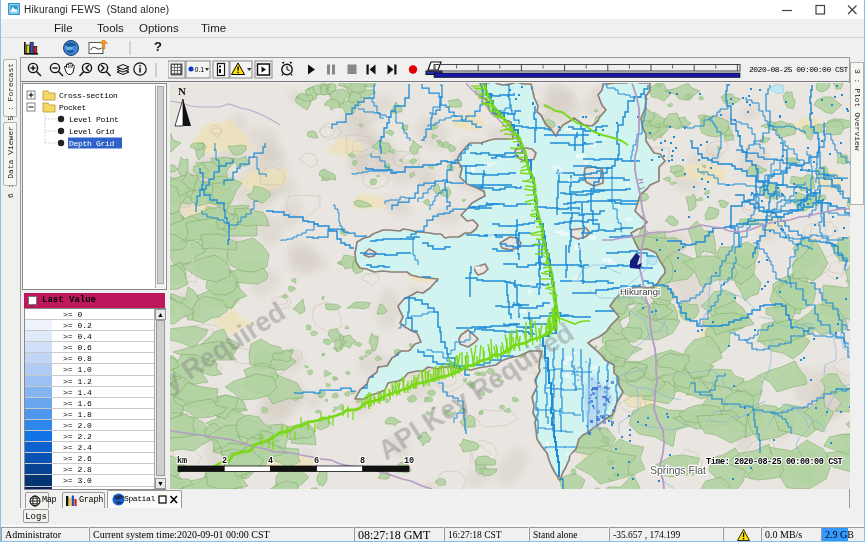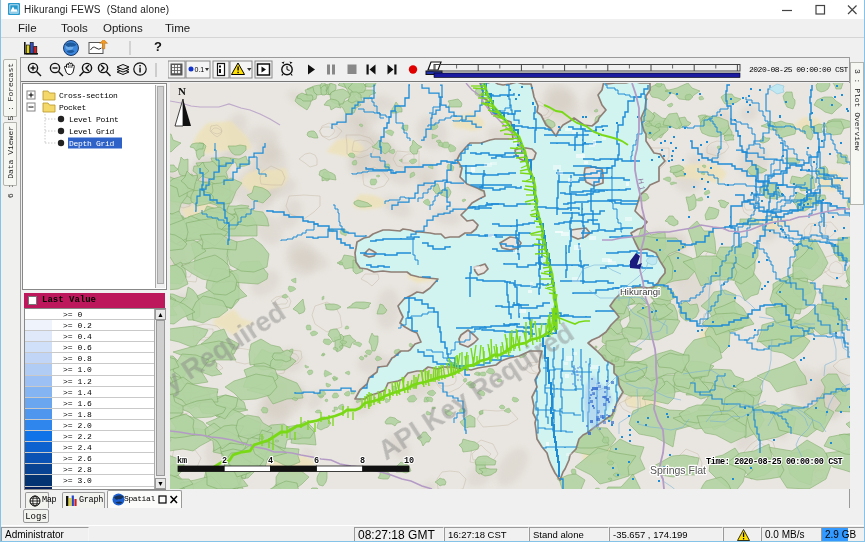--- a/index.html
+++ b/index.html
@@ -6,21 +6,21 @@
   border-left:1px solid #86c3e8; border-right:1px solid #86c3e8; border-bottom:1px solid #86c3e8; }
 .mono { font-family:"Liberation Mono",monospace; }
 .abs { position:absolute; }
 
 
 #titlebar { position:absolute; left:0; top:0; width:100%; height:19px; background:#ffffff; }
 #title-txt { position:absolute; left:23px; top:3.5px; font-size:10px; color:#222; letter-spacing:0.2px; }
 
 
 #menubar { position:absolute; left:0; top:19px; width:100%; height:19px; background:#f0f0f0; border-bottom:1px solid #d5d5d5; }
-.menuitem { position:absolute; top:3px; font-size:11.5px; color:#1a1a1a; }
+.menuitem { position:absolute; top:3px; font-size:11.5px; color:#1a1a1a;margin-left:36px; }
 
 
 #toolbar1 { position:absolute; left:0; top:38px; width:100%; height:19px; background:#f0f0f0; }
 
 
 #lefttabs { position:absolute; left:0; top:57px; width:19px; height:468px; background:#f0f0ee; }
 .vtab { position:absolute; left:2px; width:14px; background:#f6f6f3; border:1px solid #b4b4ae; border-radius:2px 0 0 2px; }
 .vtab span { position:absolute; left:2px; top:3px; writing-mode:vertical-rl; transform:rotate(180deg);
   white-space:nowrap; font-family:"Liberation Mono",monospace; font-size:8px; color:#222; }
 .vtabR { position:absolute; background:#f6f6f3; border:1px solid #b4b4ae; }
@@ -47,21 +47,21 @@
 #mapdiv { position:absolute; left:149px; top:25px; width:680px; height:406px; background:#e7e5e0; overflow:hidden; }
 
 
 #bottombar { position:absolute; left:0; top:432px; width:828px; height:18px; background:#f0f0f0; }
 .btab { position:absolute; top:0px; height:17px; background:#f2f2ef; border:1px solid #9a9a9a; border-bottom:none; border-radius:2px 2px 0 0; font-family:"Liberation Mono",monospace; font-size:9px; color:#000; }
 
 #logsbtn { position:absolute; width:26px; height:14px; background:#f2f2ef; border:1px solid #9a9a9a; border-radius:2px; font-family:"Liberation Mono",monospace; font-size:9px; color:#000; text-align:center; line-height:14px; }
 
 
 #statusbar { position:absolute; left:0; top:525px; width:865px; height:17px; background:#f0f0f0; border-top:1px solid #fff; }
-.seg { position:absolute; top:1px; height:15px; border:1px solid; border-color:#9a9a9a #f6f6f6 #f6f6f6 #9a9a9a; font-family:Liberation Sans, sans-serif; font-size:10px; color:#000; line-height:14px; padding-left:3px; white-space:nowrap; overflow:hidden; }
+.seg { position:absolute; top:1px; height:15px; border:1px solid; border-color:#9a9a9a #f6f6f6 #f6f6f6 #9a9a9a; font-family:Liberation Serif, serif; font-size:10px; color:#000; line-height:14px; padding-left:3px; white-space:nowrap; overflow:hidden; }
 </style></head>
 <body>
 
 <div id="titlebar">
   <svg id="title-ico-svg" style="position:absolute;left:7px;top:3px" width="12" height="12" viewBox="0 0 12 12">
     <rect width="12" height="12" rx="1" fill="#2798cc"></rect>
     <rect x="1.5" y="1.5" width="9" height="9" fill="#ffffff"></rect>
     <rect x="2.2" y="2.2" width="7.6" height="7.6" fill="#2798cc"></rect>
     <path d="M2.5 8 L5 3.5 L7 7 L8 5.5 L9.5 8 Z" fill="#fff"></path>
     <rect x="2.5" y="8.2" width="7" height="1.2" fill="#fff"></rect>
@@ -1832,20 +1832,21 @@
           <path d="M12.5 1 L19 8 M19 1 L12.5 8" stroke="#000" stroke-width="1.5"></path>
         </svg>
     </div>
   </div>
 </div>
 <div style="position:absolute;left:19px;top:508px;width:830px;height:17px;background:#f0f0f0"></div>
 <div id="logsbtn" style="left:22px;top:509px">Logs</div>
 
 <div id="statusbar">
   <div class="seg" style="left:0px;width:88px">Administrator</div>
+  <div class="seg" style="left:88px;width:265px">Current system time:2020-09-01 00:00 CST</div>
   <div class="seg" style="left:353px;width:90px;font-size:12px">08:27:18 GMT</div>
   <div class="seg" style="left:443px;width:85px;font-size:9.5px">16:27:18 CST</div>
   <div class="seg" style="left:528px;width:80px;font-size:9.5px">Stand alone</div>
   <div class="seg" style="left:608px;width:114px;font-size:9.5px">-35.657 , 174.199</div>
   <div class="seg" style="left:722px;width:38px;text-align:center">
     <svg width="13" height="12" viewBox="0 0 13 12" style="margin-top:1px">
         <path d="M6.5 0.5 L12.5 11.5 L0.5 11.5 Z" fill="#ffe000" stroke="#000" stroke-width="0.8"></path>
         <rect x="5.9" y="3.5" width="1.3" height="4.5" fill="#000"></rect>
         <rect x="5.9" y="9" width="1.3" height="1.4" fill="#000"></rect>
       </svg>

